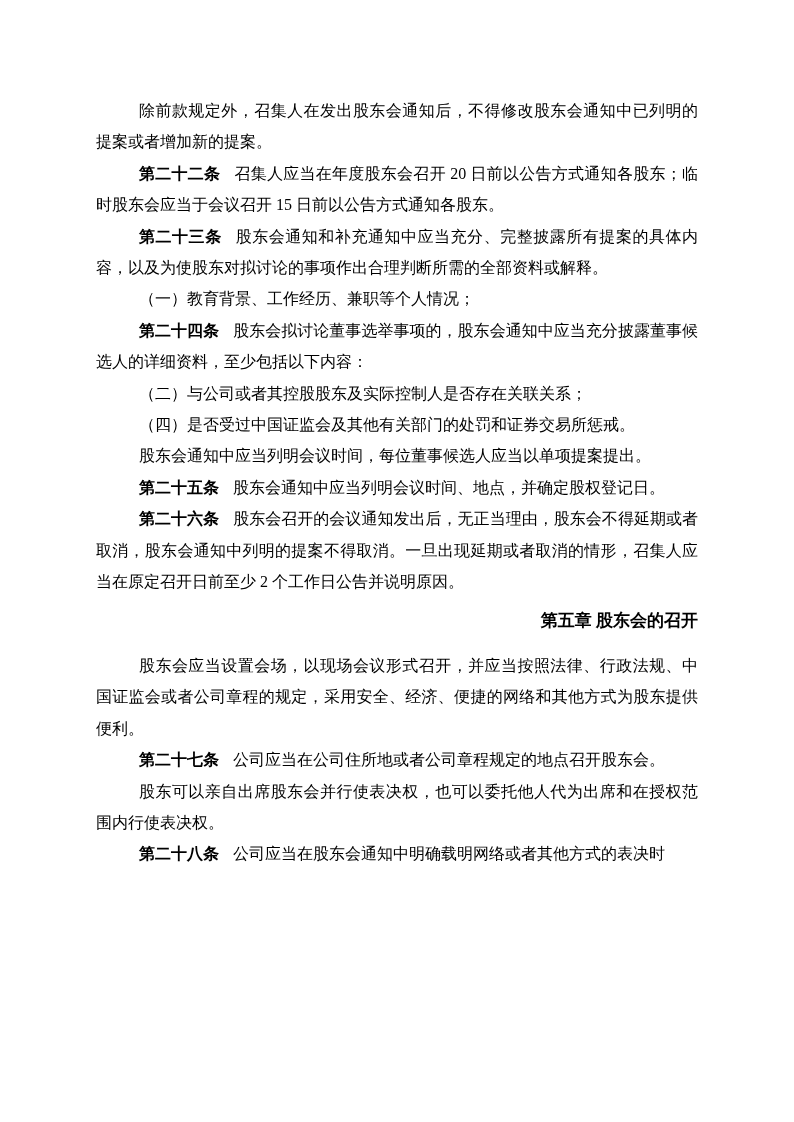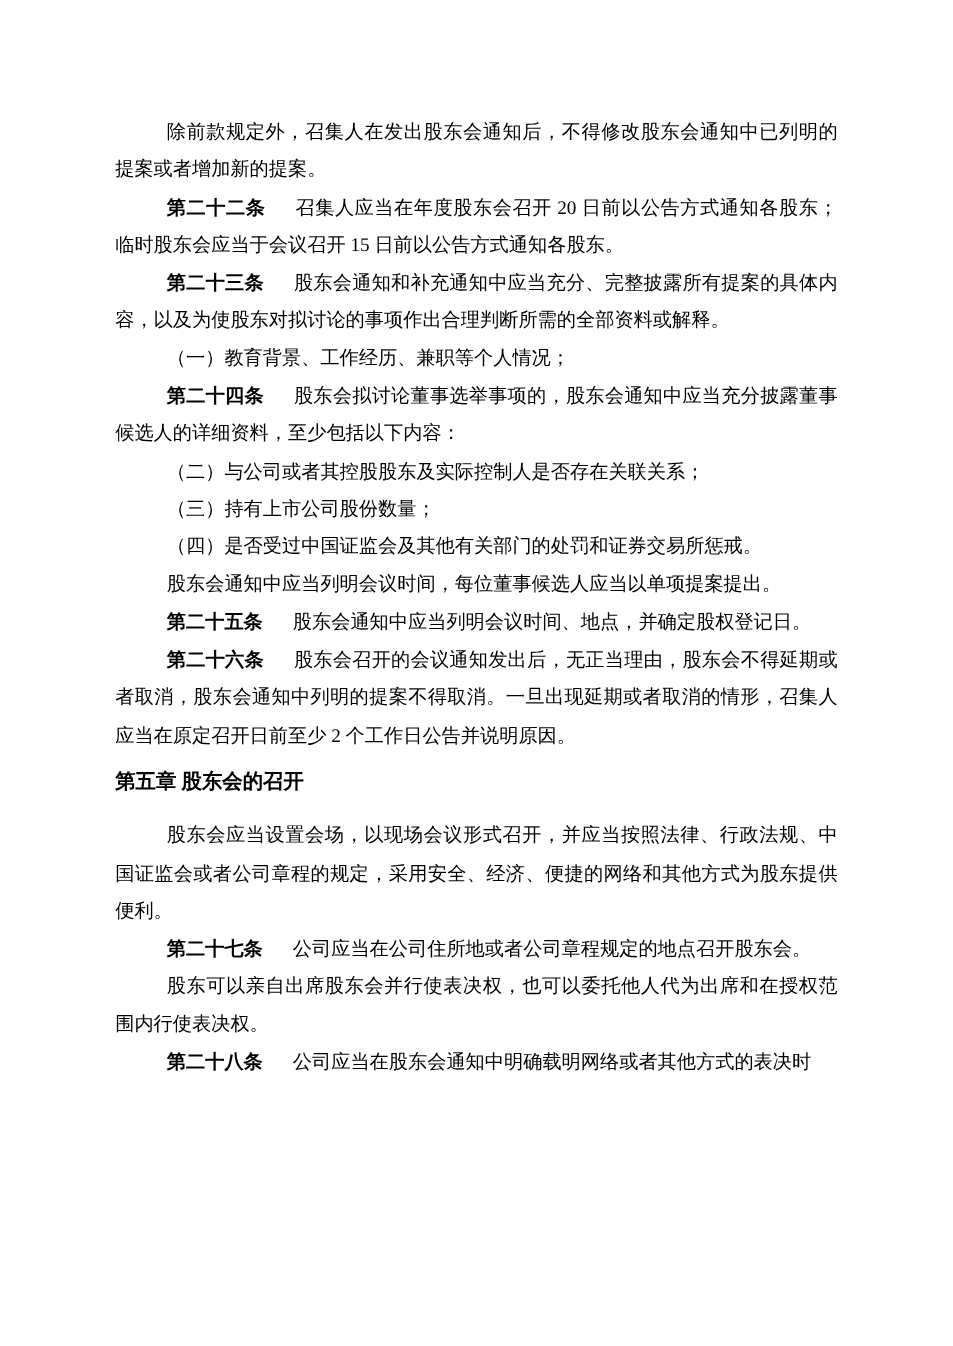--- a/index.html
+++ b/index.html
@@ -27,28 +27,28 @@
     font-size: 16px;
     line-height: 31.4px;
     text-align: justify;
     text-justify: inter-character;
     text-indent: 43px;
     color: #000000;
     word-break: break-all;
   }
   .artnum {
     font-weight: 700;
-    margin-right: 25px;
+    margin-right: 14px;
   }
   .chapter {
     margin: 7px 0 14px 0;
     font-size: 17px;
     line-height: 31.4px;
     font-weight: 700;
-    text-align: left;
+    text-align: right;
     text-indent: 0;
     color: #000000;
   }
 </style>
 </head>
 <body>
 
 <div class="page">
   <div class="content">
 
@@ -58,21 +58,20 @@
     <p class="para"><b class="artnum">第二十二条</b><span>召集人应当在年度股东会召开 20 日前以公告方式通知各股东；临时股东会应当于会议召开 15 日前以公告方式通知各股东。</span></p>
 
     <p class="para"><b class="artnum">第二十三条</b><span>股东会通知和补充通知中应当充分、完整披露所有提案的具体内容，以及为使股东对拟讨论的事项作出合理判断所需的全部资料或解释。</span></p>
 
     <p class="para">（一）教育背景、工作经历、兼职等个人情况；</p>
 
     <p class="para"><b class="artnum">第二十四条</b><span>股东会拟讨论董事选举事项的，股东会通知中应当充分披露董事候选人的详细资料，至少包括以下内容：</span></p>
 
     <p class="para">（二）与公司或者其控股股东及实际控制人是否存在关联关系；</p>
 
-    <p class="para">（三）持有上市公司股份数量；</p>
 
     <p class="para">（四）是否受过中国证监会及其他有关部门的处罚和证券交易所惩戒。</p>
 
     <p class="para">股东会通知中应当列明会议时间，每位董事候选人应当以单项提案提出。</p>
 
     <p class="para"><b class="artnum">第二十五条</b><span>股东会通知中应当列明会议时间、地点，并确定股权登记日。</span></p>
 
 
     <p class="para"><b class="artnum">第二十六条</b><span>股东会召开的会议通知发出后，无正当理由，股东会不得延期或者取消，股东会通知中列明的提案不得取消。一旦出现延期或者取消的情形，召集人应当在原定召开日前至少 2 个工作日公告并说明原因。</span></p>
 

